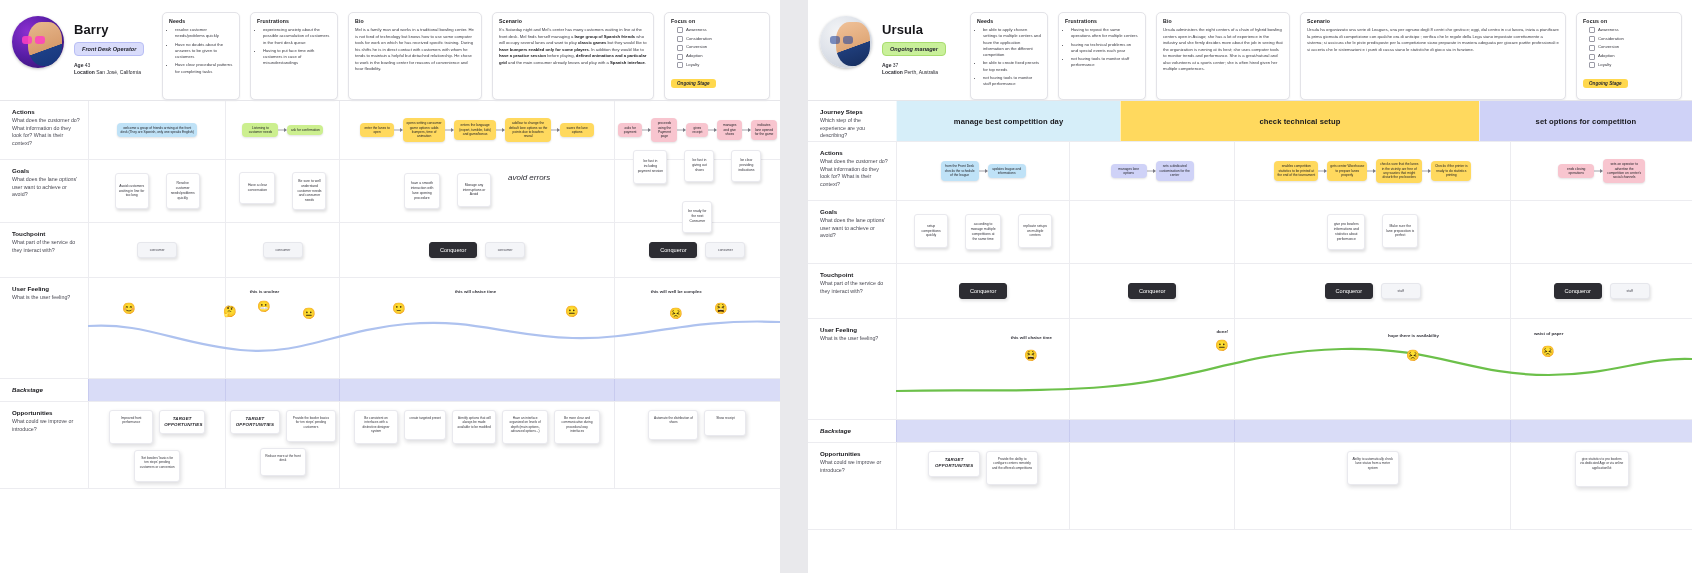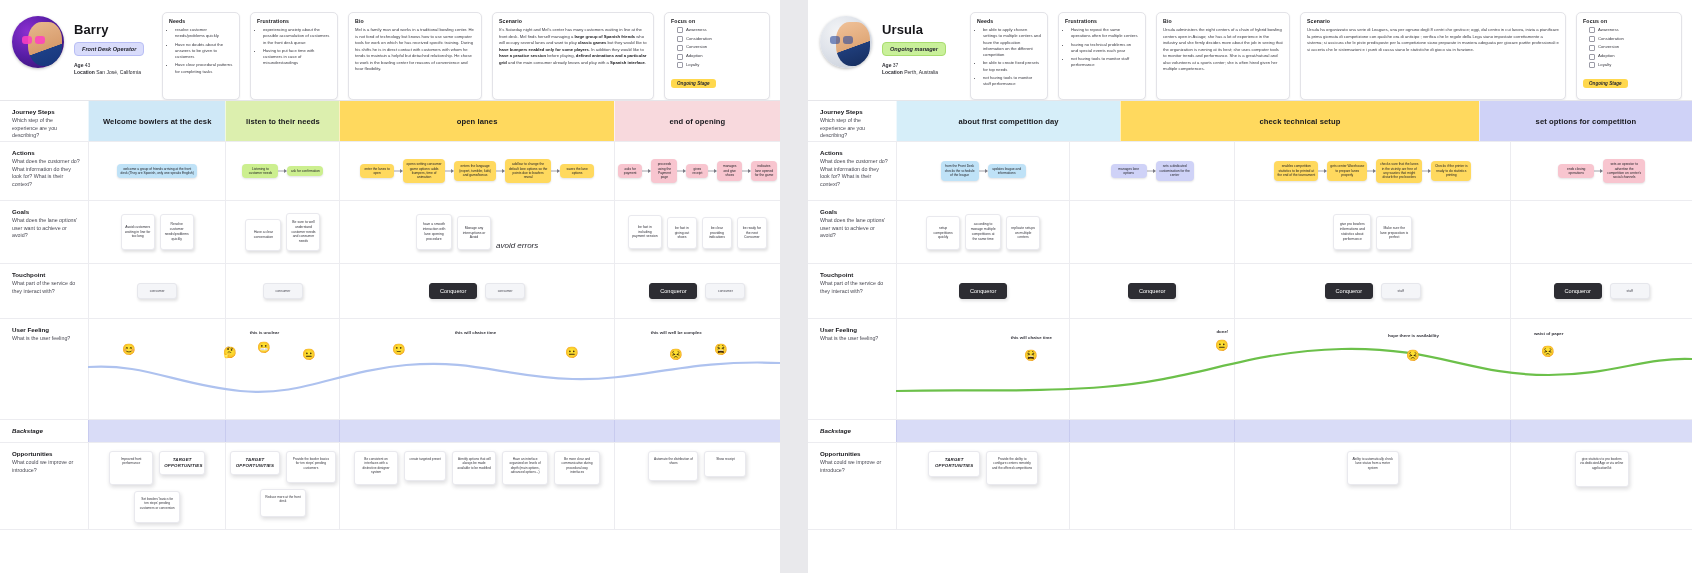--- a/index.html
+++ b/index.html
@@ -78,21 +78,21 @@
   .n-green{background:#ccef8f;}
   .n-yellow{background:#ffd95e;}
   .n-pink{background:#f8c5cf;}
   .n-lilac{background:#cfd2f7;}
 
   
   .grow{height:62px;}
   .sticky{background:#fff;border:1px solid #e9e9ee;border-radius:3px;
     box-shadow:1px 2px 3px rgba(16,16,24,.13);font-size:3.4px;line-height:1.4;text-align:center;
     color:#33333b;padding:4px 3px;display:flex;align-items:center;justify-content:center;}
-  .goalwrap{display:flex;gap:5px;align-items:flex-end;justify-content:center;flex-wrap:wrap;width:100%;}
+  .goalwrap{display:flex;gap:17px;align-items:flex-start;justify-content:center;flex-wrap:wrap;width:100%;}
   .big-note{font-size:8px;font-style:italic;color:#2c2c33;font-weight:400;}
 
   
   .trow{height:54px;}
   .tp{background:#f4f5f8;border:1px solid #e6e7ec;border-radius:3px;font-size:3.4px;color:#4a4a54;
       box-shadow:1px 2px 3px rgba(16,16,24,.12);padding:5px 4px;min-width:30px;text-align:center;}
   .tp.dark{background:#2d2d33;color:#fff;font-size:5.6px;border-color:#2d2d33;padding:4px 8px;}
   .tpwrap{display:flex;gap:8px;align-items:center;justify-content:center;width:100%;}
 
   
@@ -172,32 +172,20 @@
               <span class="bx"></span>
               <span>Adoption</span>
             </li>
             <li>
               <span class="bx"></span>
               <span>Loyalty</span>
             </li>
           </ul><div class="stage-pill">Ongoing Stage</div></div>
       </div>
       <div class="grid">
-        <div class="row jrow">
-          <div class="rowlabel">
-            <div class="t">Journey Steps</div>
-            <div class="s">Which step of the experience are you describing?</div>
-          </div>
-          <div class="cells">
-            <div class="cell" style="flex: 1 1 0%; background: rgb(207, 232, 247);">Welcome bowlers at the desk</div>
-            <div class="cell" style="flex: 0.82 1 0%; background: rgb(220, 239, 174);">listen to their needs</div>
-            <div class="cell" style="flex: 2.05 1 0%; background: rgb(255, 217, 94);">open lanes</div>
-            <div class="cell" style="flex: 1.22 1 0%; background: rgb(248, 217, 221);">end of opening</div>
-          </div>
-        </div>
         <div class="row arow">
           <div class="rowlabel">
             <div class="t">Actions</div>
             <div class="s">What does the customer do? What information do they look for? What is their context?</div>
           </div>
           <div class="cells">
             <div class="cell" style="flex: 1 1 0%;">
               <div class="flowwrap">
                 <div class="node n-blue" style="width: 74px;">welcome a group of friends arriving at the front desk (They are Spanish, only one speaks English)</div>
               </div>
@@ -482,21 +470,21 @@
             </li>
           </ul><div class="stage-pill">Ongoing Stage</div></div>
       </div>
       <div class="grid">
         <div class="row jrow">
           <div class="rowlabel">
             <div class="t">Journey Steps</div>
             <div class="s">Which step of the experience are you describing?</div>
           </div>
           <div class="cells">
-            <div class="cell" style="flex: 1 1 0%; background: rgb(214, 238, 249);">about first competition day</div>
+            <div class="cell" style="flex: 1 1 0%; background: rgb(214, 238, 249);">manage best competition day</div>
             <div class="cell" style="flex: 1.62 1 0%; background: rgb(255, 217, 94);">check technical setup</div>
             <div class="cell" style="flex: 0.95 1 0%; background: rgb(207, 210, 247);">set options for competition</div>
           </div>
         </div>
         <div class="row arow">
           <div class="rowlabel">
             <div class="t">Actions</div>
             <div class="s">What does the customer do? What information do they look for? What is their context?</div>
           </div>
           <div class="cells">

